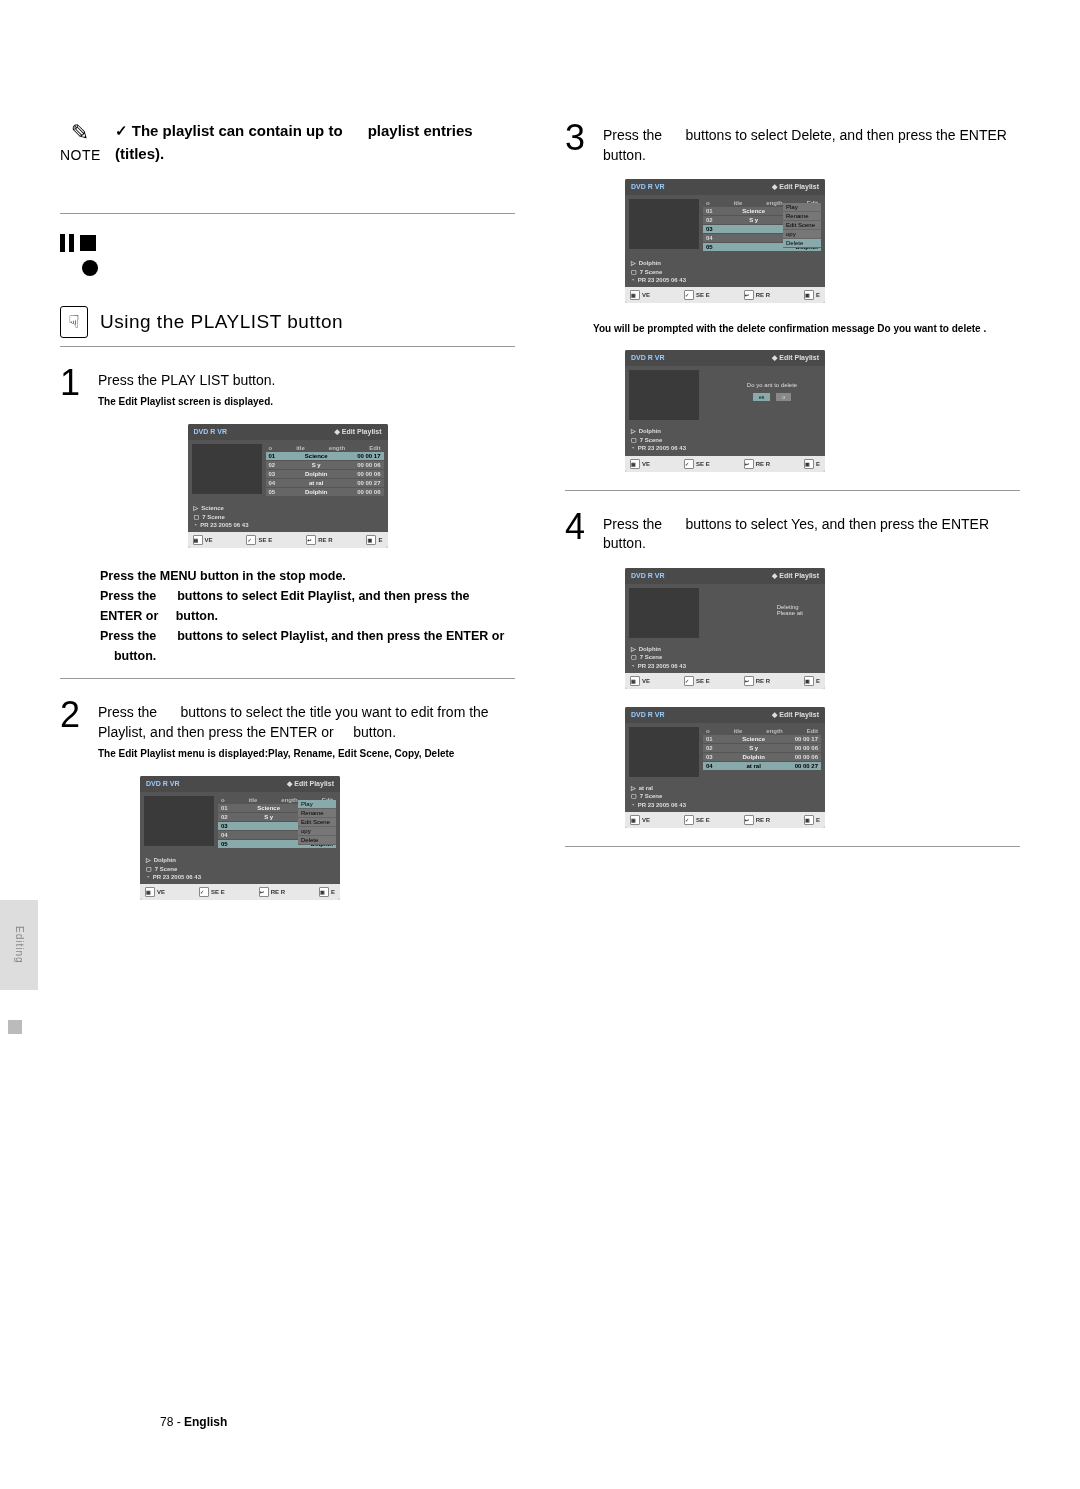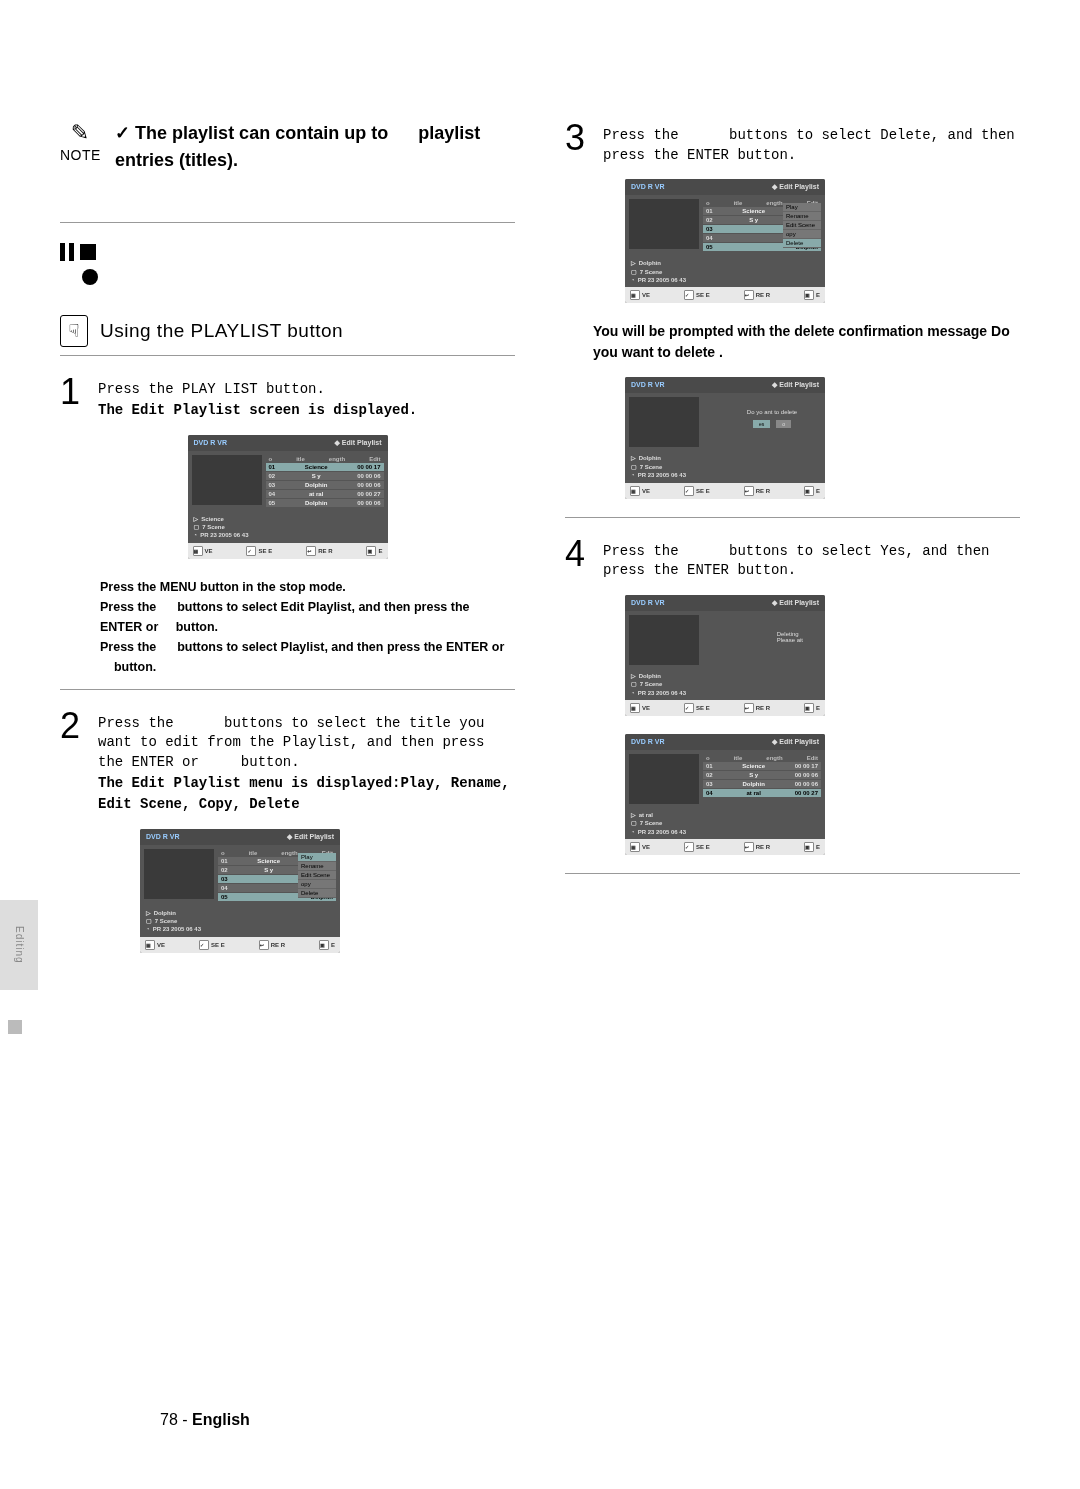--- a/index.html
+++ b/index.html
@@ -38,21 +38,21 @@
   }
   .note-icon {
     font-size: 22px;
     display: block;
   }
   .note-label {
     font-size: 14px;
     letter-spacing: 0.5px;
   }
   .note-text {
-    font-size: 18px;
+    font-size: 15px;
     font-weight: bold;
     line-height: 1.5;
   }
   .note-text p { margin: 0 0 8px 0; }
   .checkmark {
     font-weight: bold;
   }
   .sec-divider {
     border: none;
     border-top: 1px solid #999;
@@ -95,24 +95,23 @@
     font-size:36px;
     font-weight:normal;
     line-height:1;
     flex-shrink:0;
     width:28px;
   }
   .step-body {
     padding-top:6px;
     font-size:14px;
     line-height:1.4;
-    font-family:Liberation Mono, monospace;
   }
   .step-bold {
-    font-size:14px;
+    font-size:10px;
     font-weight:bold;
     line-height:1.5;
   }
   .sub-heading {
     font-size:14px;
     margin:18px 0 4px 40px;
   }
   .sub-bold-block {
     font-size:12.5px;
     font-weight:bold;
@@ -240,21 +239,21 @@
     position:absolute;
     left:8px;
     top:1020px;
     width:14px; height:14px;
     background:#bbb;
   }
   .page-footer {
     position:absolute;
     bottom:60px;
     left:160px;
-    font-size:16px;
+    font-size:12px;
   }
   .page-footer .num { font-weight:normal;}
   .page-footer .lang { font-weight:bold;}
   .ic { display:inline-block; font-size:6px;}
 </style>
 </head>
 <body>
 
 <div class="page">
 

